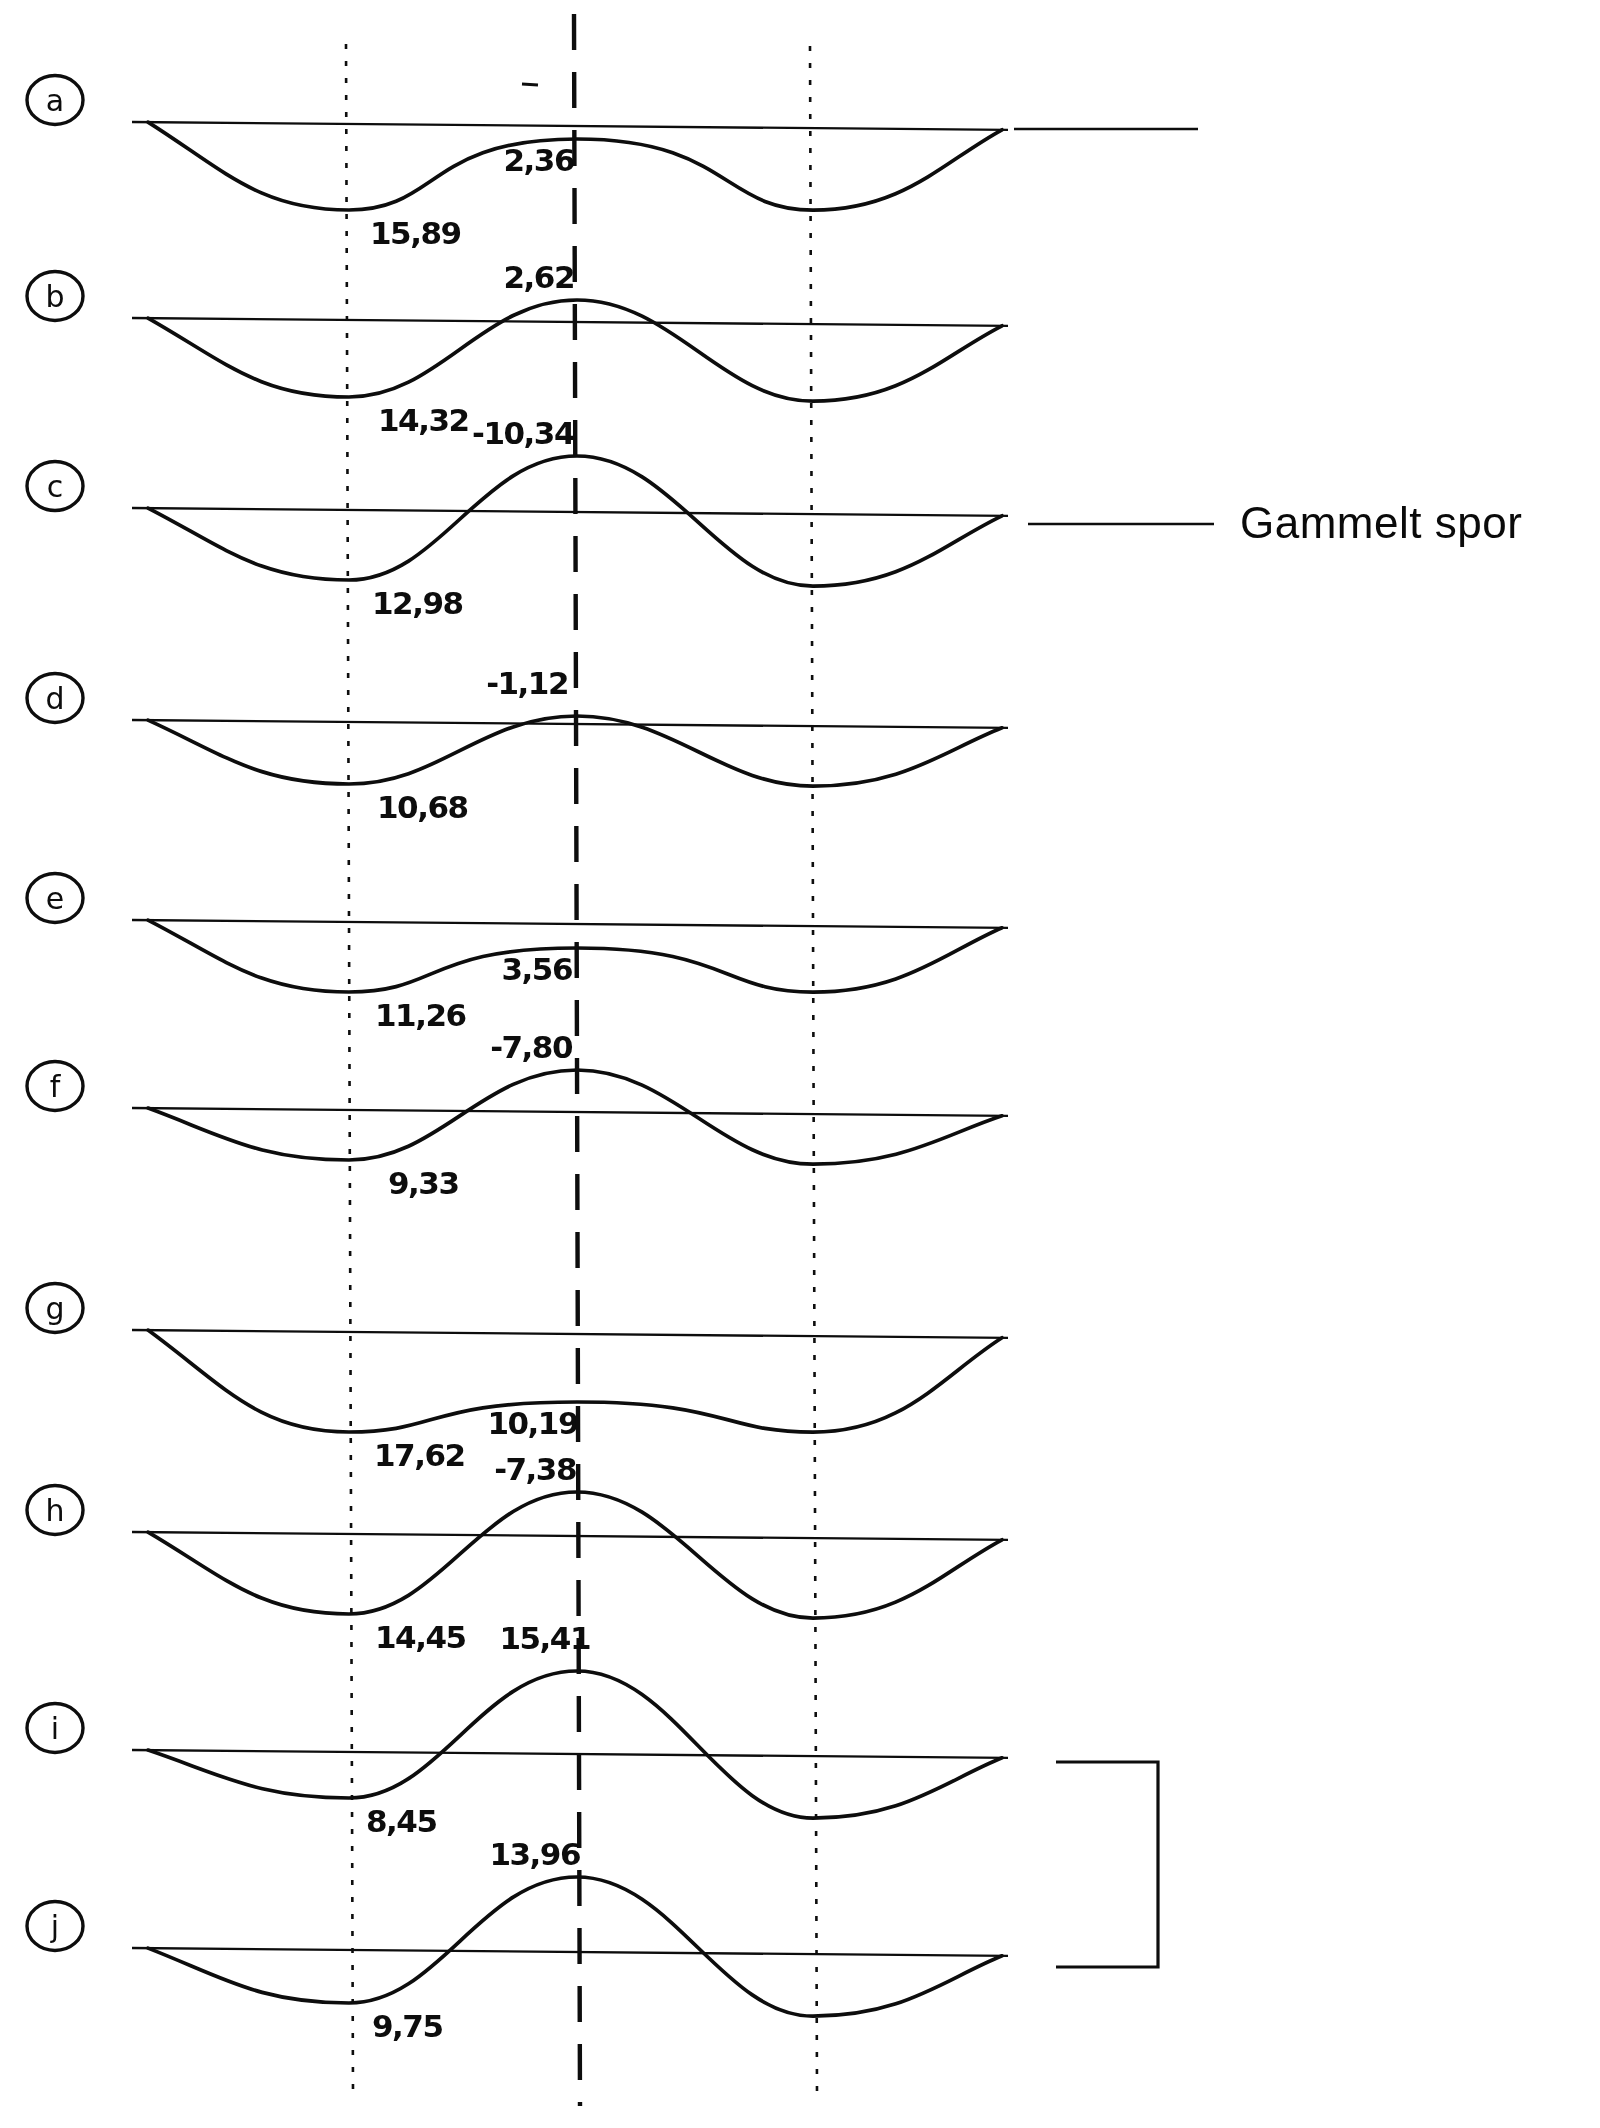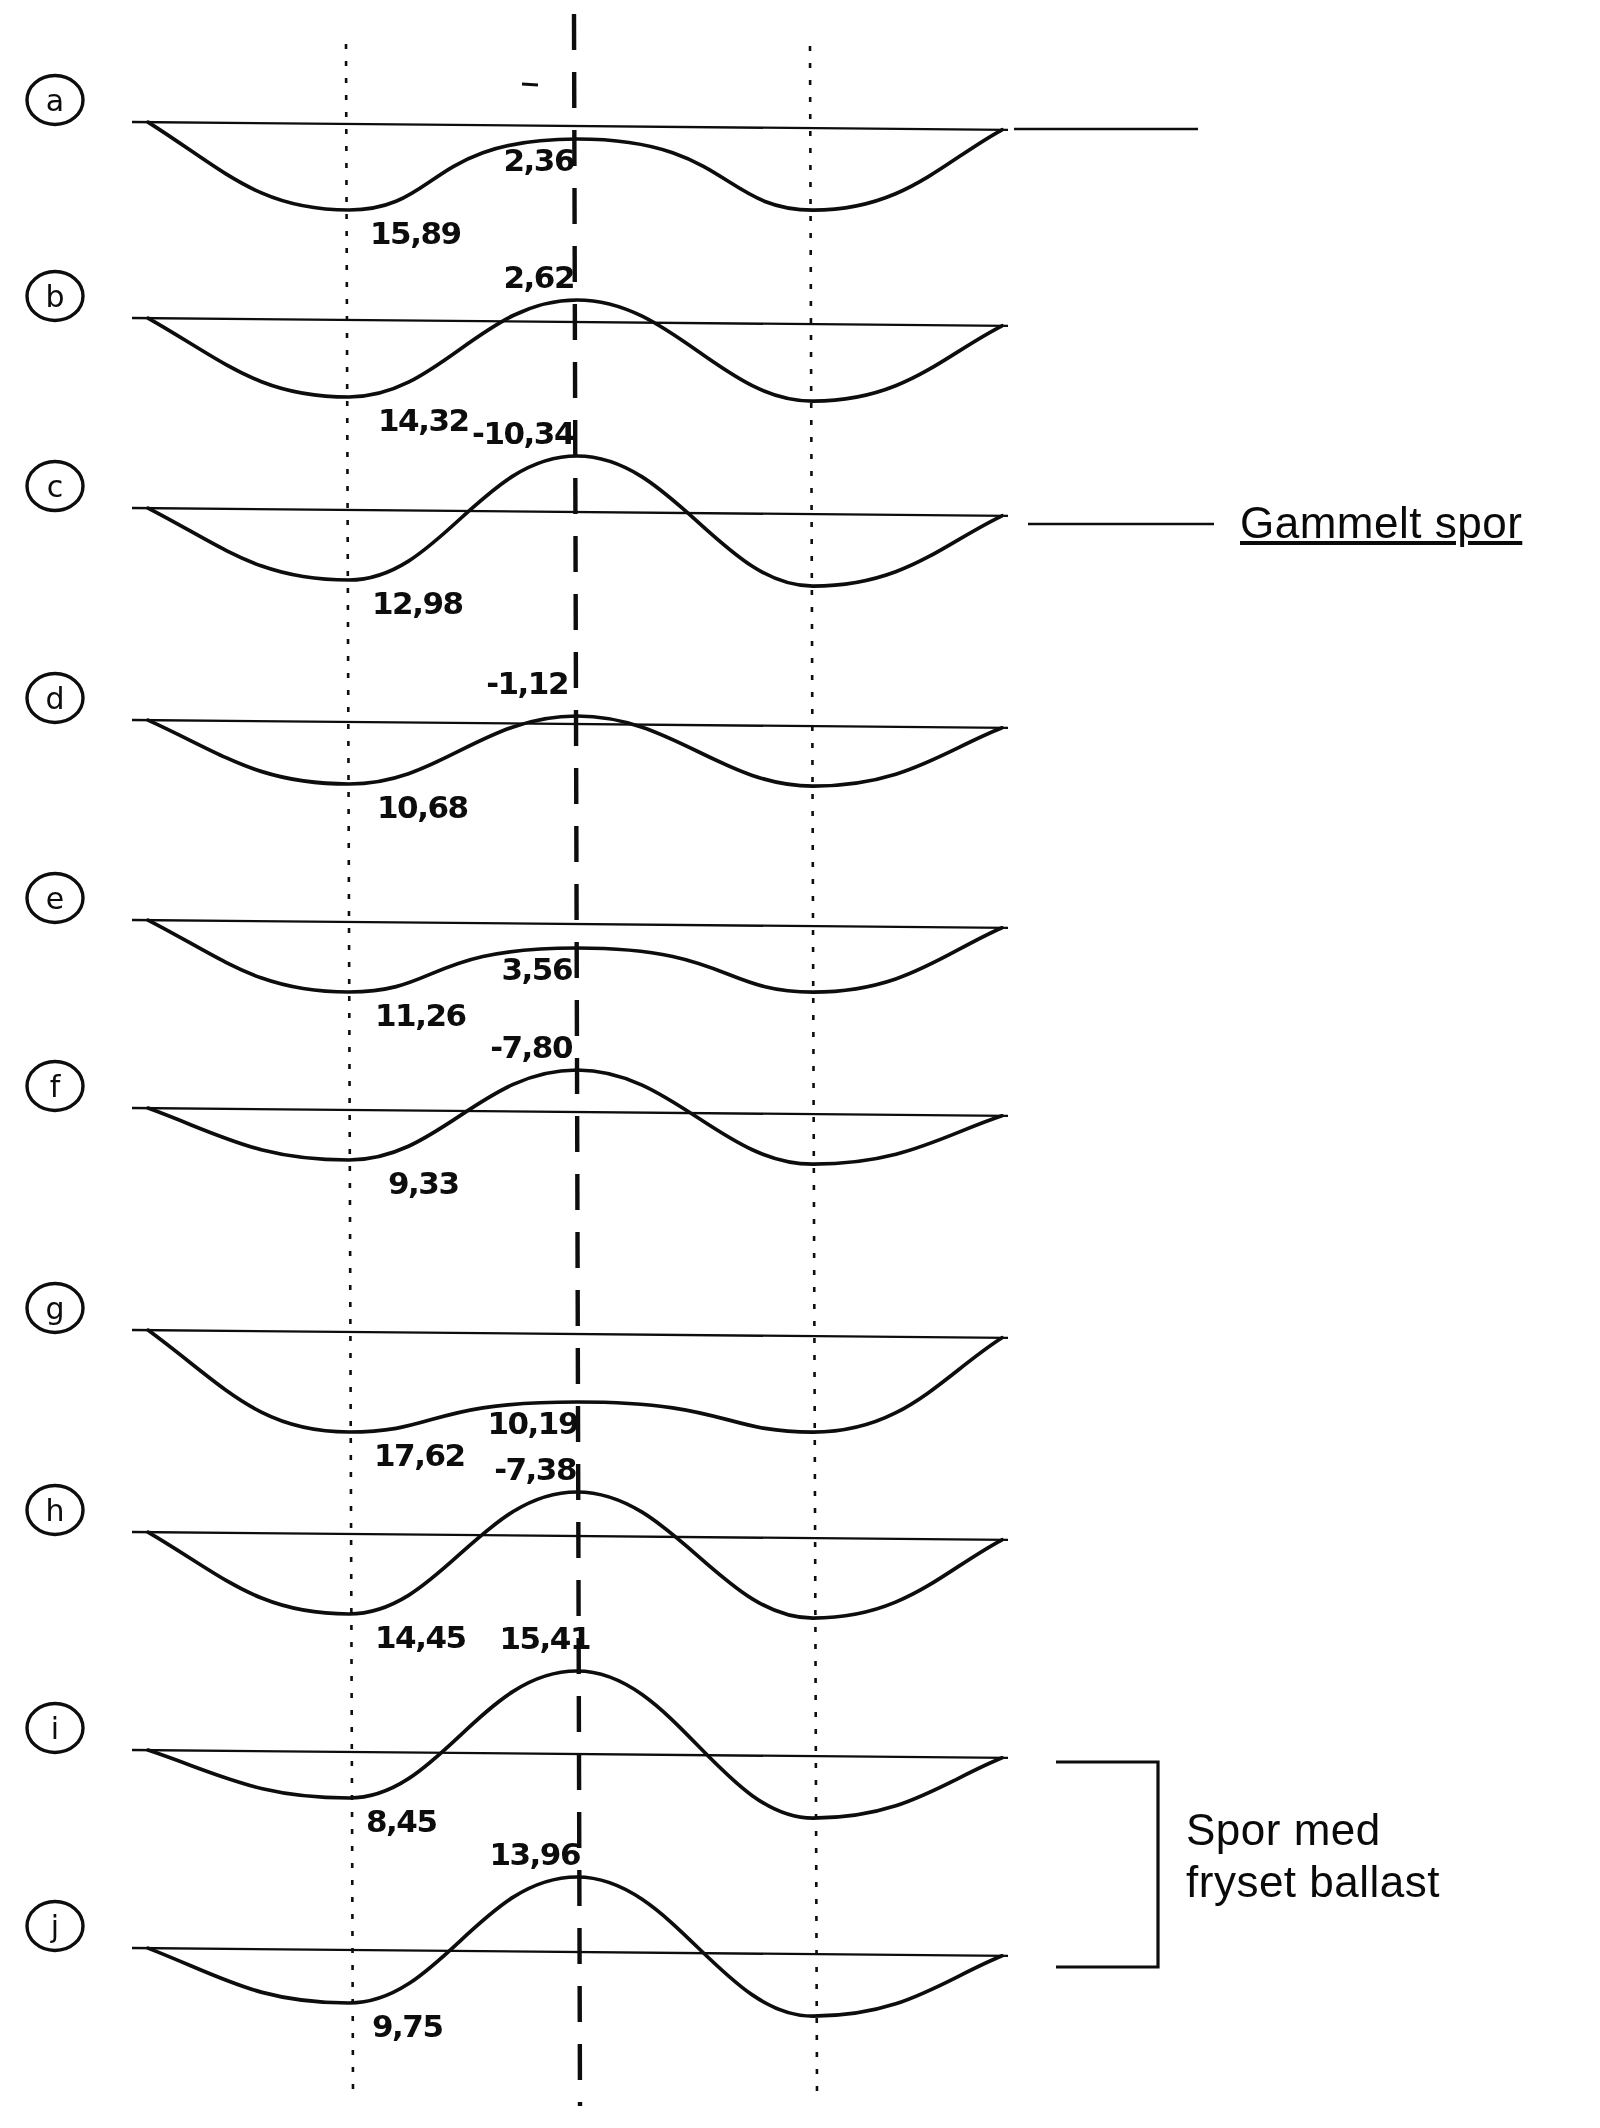--- a/index.html
+++ b/index.html
@@ -129,20 +129,16 @@
 
     <line x1="522" y1="84" x2="538" y2="85" stroke="#0d0d0d" stroke-width="3"></line>
 
     <line x1="1014" y1="129" x2="1198" y2="129" stroke="#0d0d0d" stroke-width="2.6"></line>
     <line x1="1028" y1="524" x2="1214" y2="524" stroke="#0d0d0d" stroke-width="2.6"></line>
 
     <path d="M 1056,1762 L 1158,1762 L 1158,1967 L 1056,1967" fill="none" stroke="#0d0d0d" stroke-width="3.2"></path>
   </svg>
 
 
-  <div class="legend-label" style="left:1240px; top:497px;text-decoration:underline;">Gammelt spor</div>
+  <div class="legend-label" style="left:1240px; top:497px;">Gammelt spor</div>
 
-  <div class="legend-label" style="left:1186px; top:1804px;">
-    <div>Spor med</div>
-    <div>fryset ballast</div>
-  </div>
 
 </div>
 
 </body></html>

